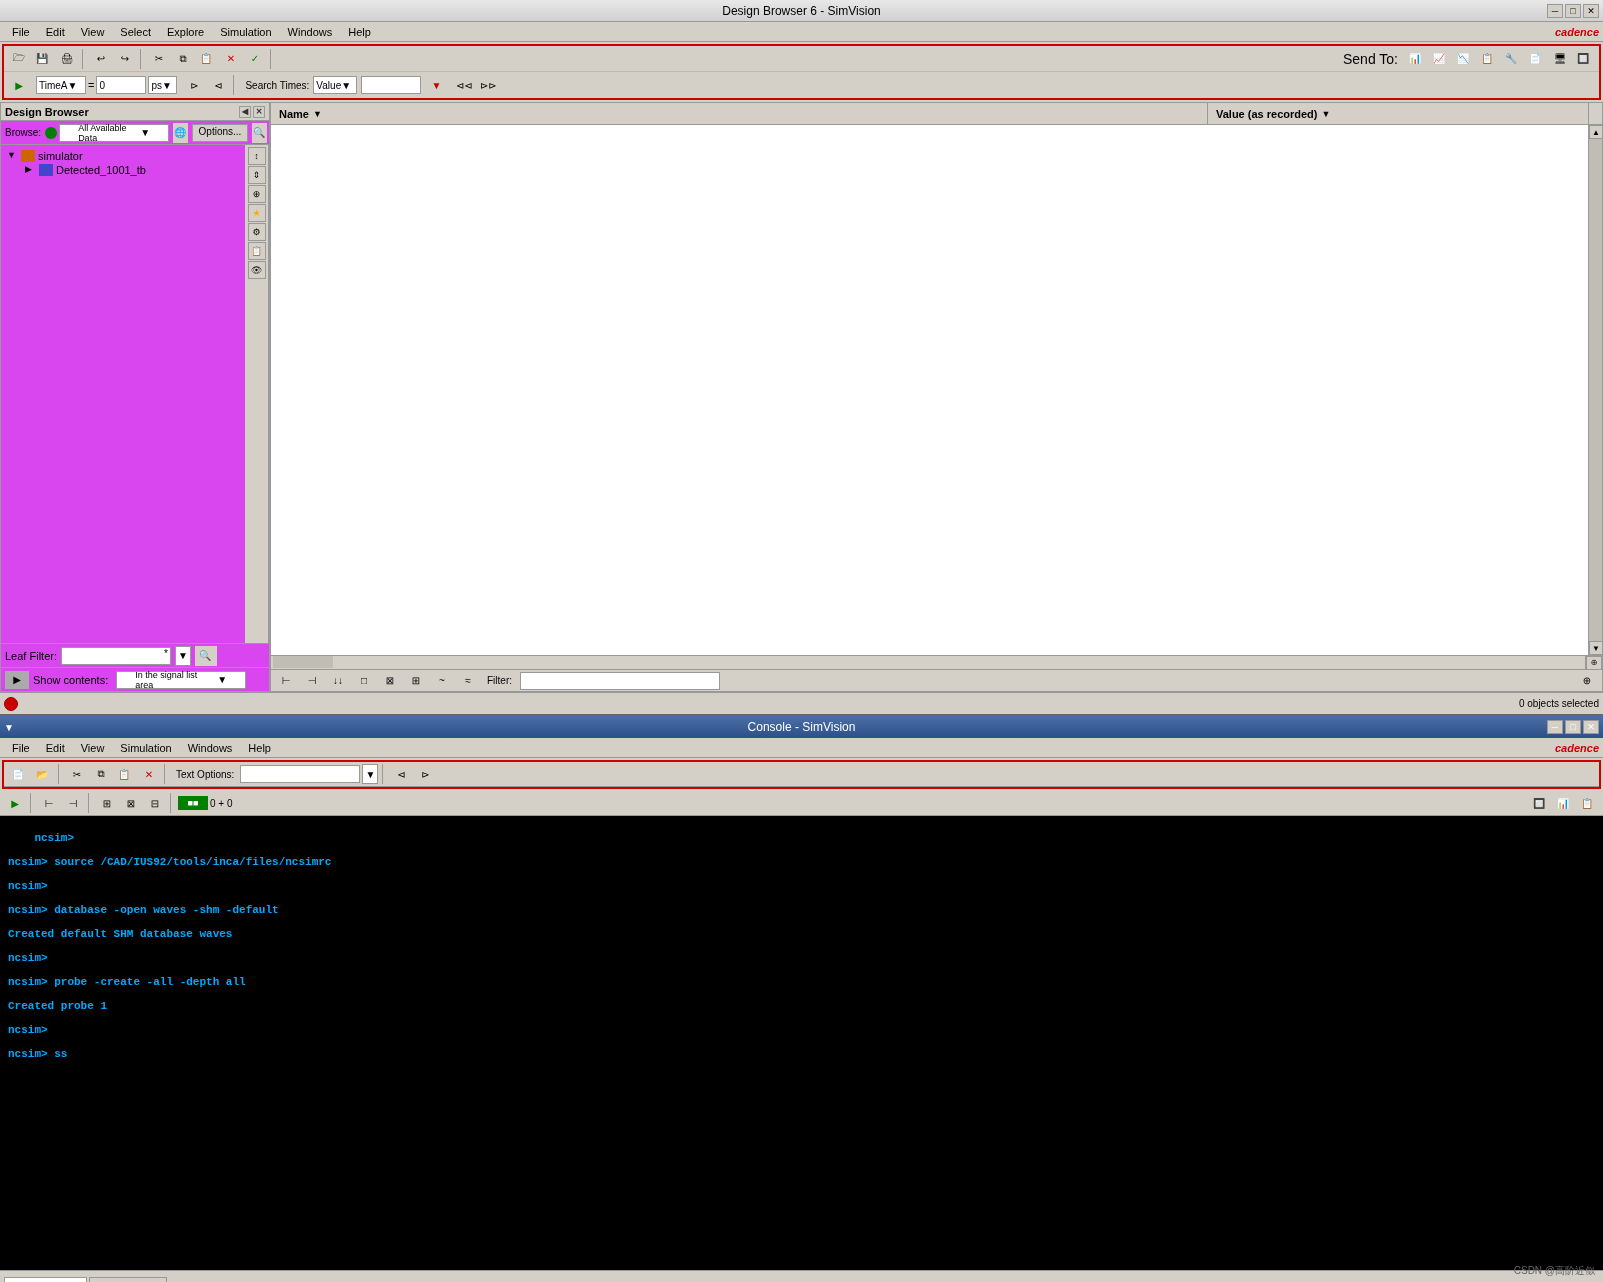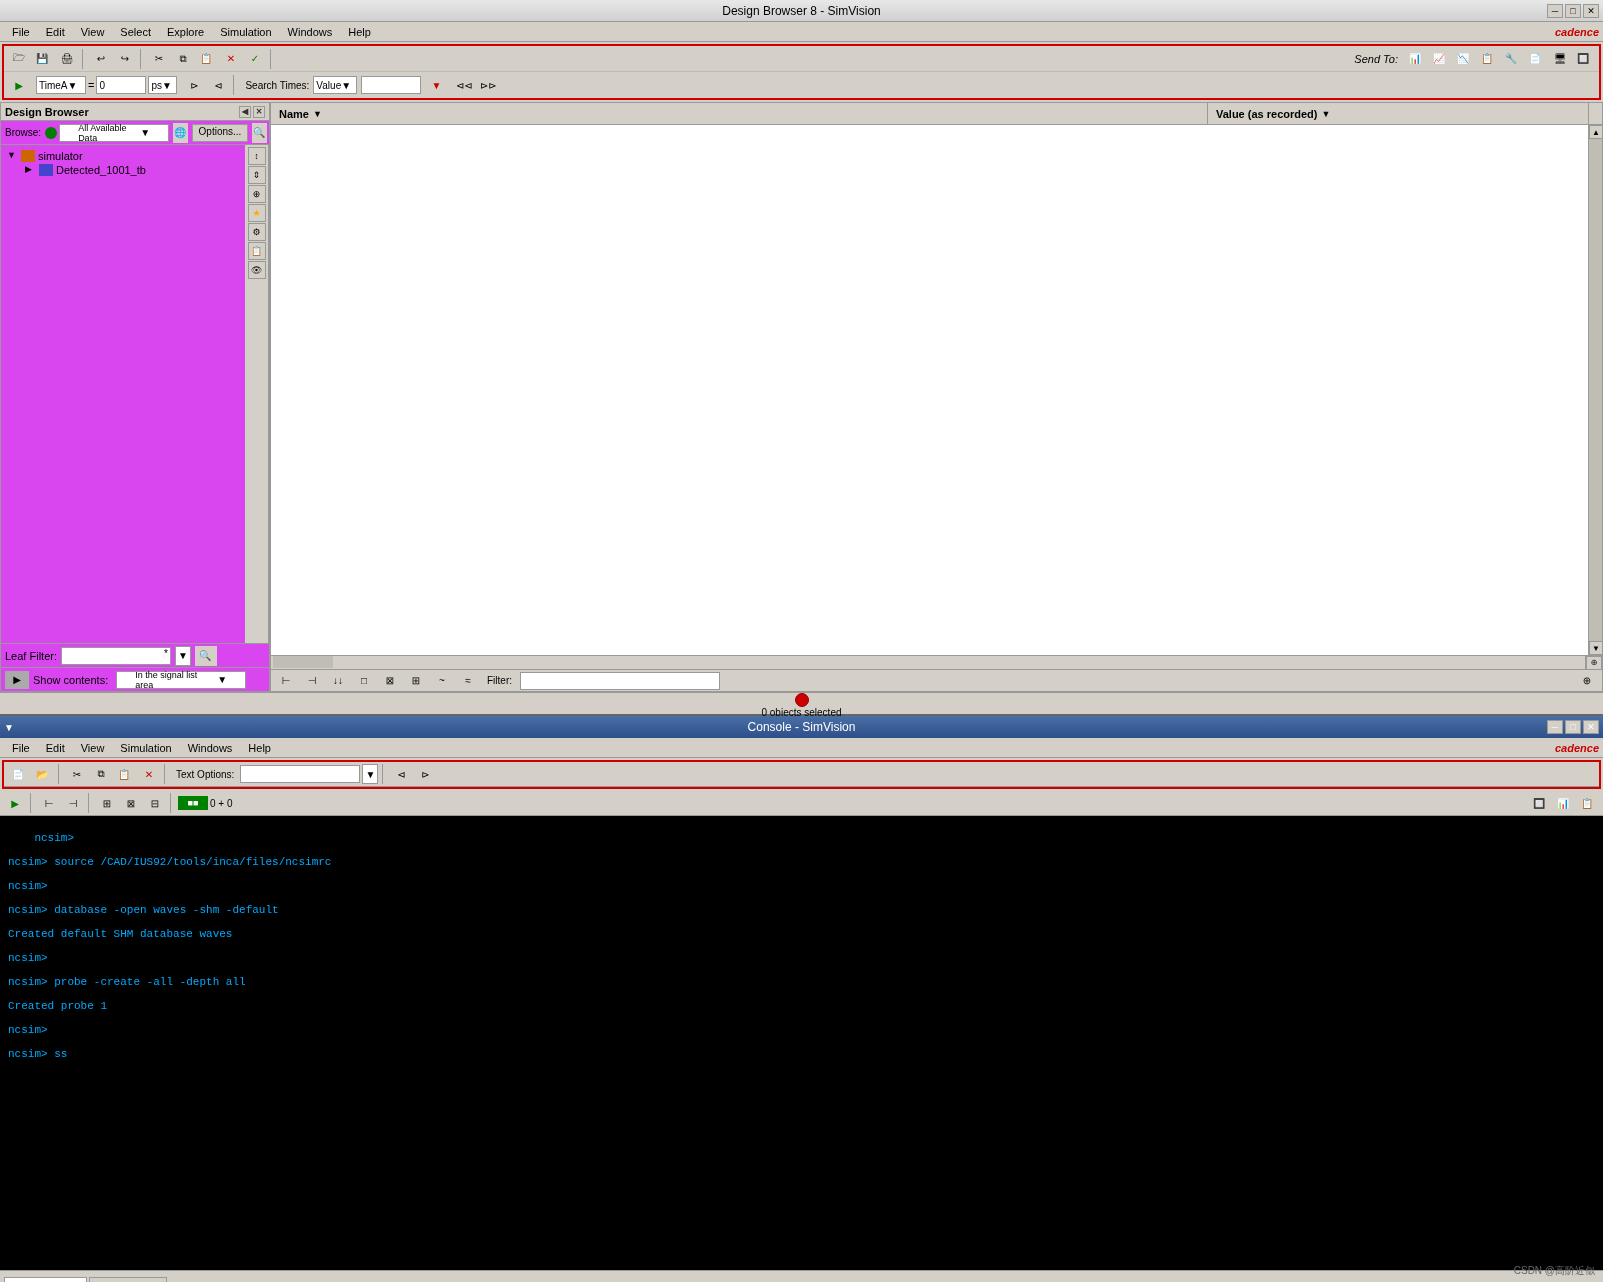--- a/index.html
+++ b/index.html
@@ -214,21 +214,20 @@
 
     
     .status-bar {
       height: 22px;
       background: #d4d0c8;
       border-top: 1px solid #999;
       display: flex;
       align-items: center;
       padding: 0 4px;
       justify-content: space-between;
-      flex-direction: column;
     }
     .status-left { display: flex; align-items: center; gap: 4px; }
     .status-right { font-size: 10px; }
 
     
     .console-container {
       height: 580px;
       display: flex;
       flex-direction: column;
       border-top: 2px solid #666;
@@ -265,20 +264,21 @@
 
     .console-output {
       flex: 1;
       background: #000;
       color: #00aaff;
       font-family: 'Courier New', monospace;
       font-size: 11px;
       padding: 4px 8px;
       overflow-y: auto;
       white-space: pre-wrap;
+      font-weight: bold;
     }
 
     .console-tabs {
       height: 24px;
       background: #d4d0c8;
       border-top: 1px solid #999;
       display: flex;
       align-items: flex-end;
       gap: 2px;
       padding: 0 4px;
@@ -369,21 +369,21 @@
       gap: 2px;
       padding: 2px 4px;
       background: #d4d0c8;
       border-bottom: 1px solid #999;
     }
   </style>
 </head>
 <body>
 
 <div class="title-bar">
-  <span>Design Browser 8 - SimVision</span>
+  <span>Design Browser 6 - SimVision</span>
   <div class="win-controls">
     <div class="win-btn">─</div>
     <div class="win-btn">□</div>
     <div class="win-btn">✕</div>
   </div>
 </div>
 
 <div class="menu-bar">
   <span class="menu-item">File</span>
   <span class="menu-item">Edit</span>
@@ -409,21 +409,21 @@
     <div class="tb-btn" title="Redo">↪</div>
     <div class="tb-separator"></div>
     <div class="tb-btn">✂</div>
     <div class="tb-btn">⧉</div>
     <div class="tb-btn">📋</div>
     <div class="tb-btn" style="color:#cc0000">✕</div>
     <div class="tb-btn" style="color:#008000">✓</div>
     <div class="tb-separator"></div>
     <div style="flex:1"></div>
 
-    <div class="tb-btn" style="font-size:11px; width:auto; padding:0 4px;font-style:italic;">Send To:</div>
+    <div class="tb-btn" style="font-size:14px; width:auto; padding:0 4px;">Send To:</div>
     <div class="tb-btn">📊</div>
     <div class="tb-btn">📈</div>
     <div class="tb-btn">📉</div>
     <div class="tb-btn">📋</div>
     <div class="tb-btn">🔧</div>
     <div class="tb-btn">📄</div>
     <div class="tb-btn">🖥</div>
     <div class="tb-btn">🔲</div>
   </div>
 

